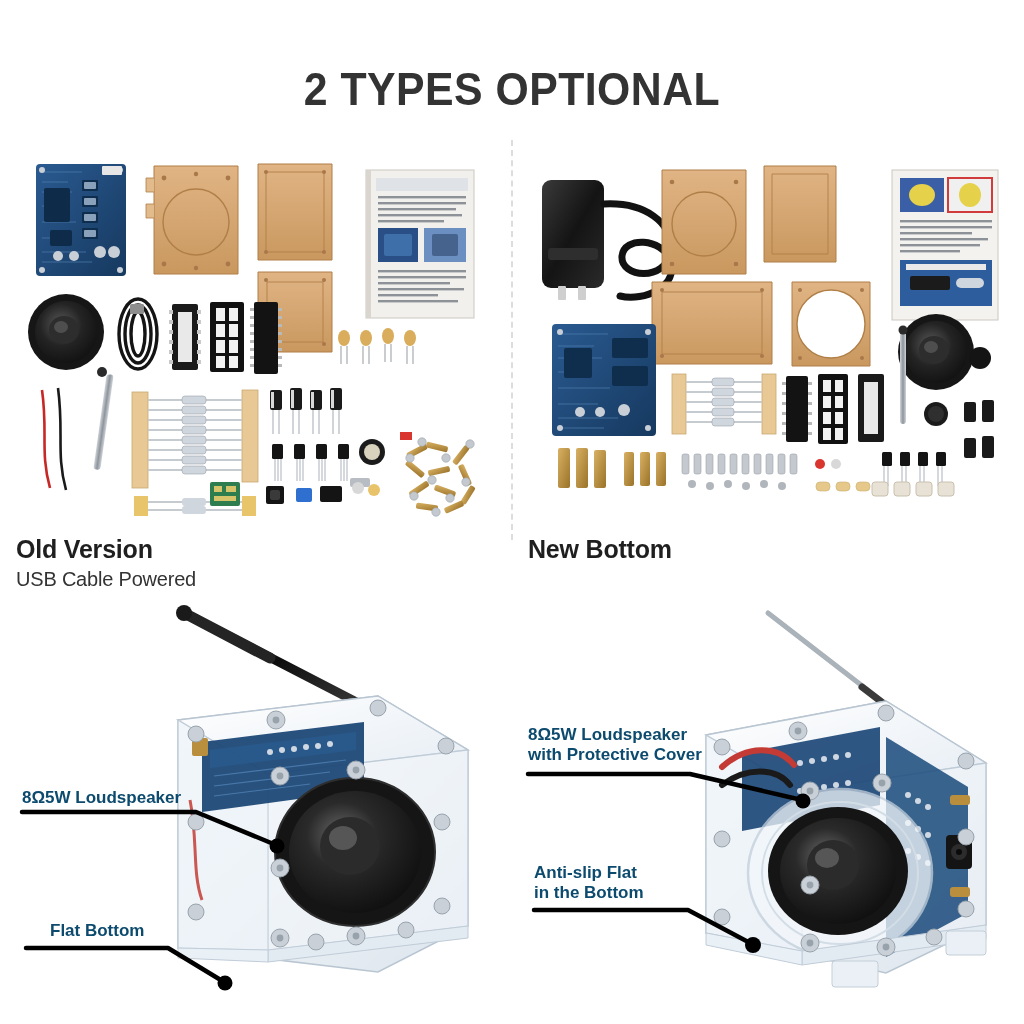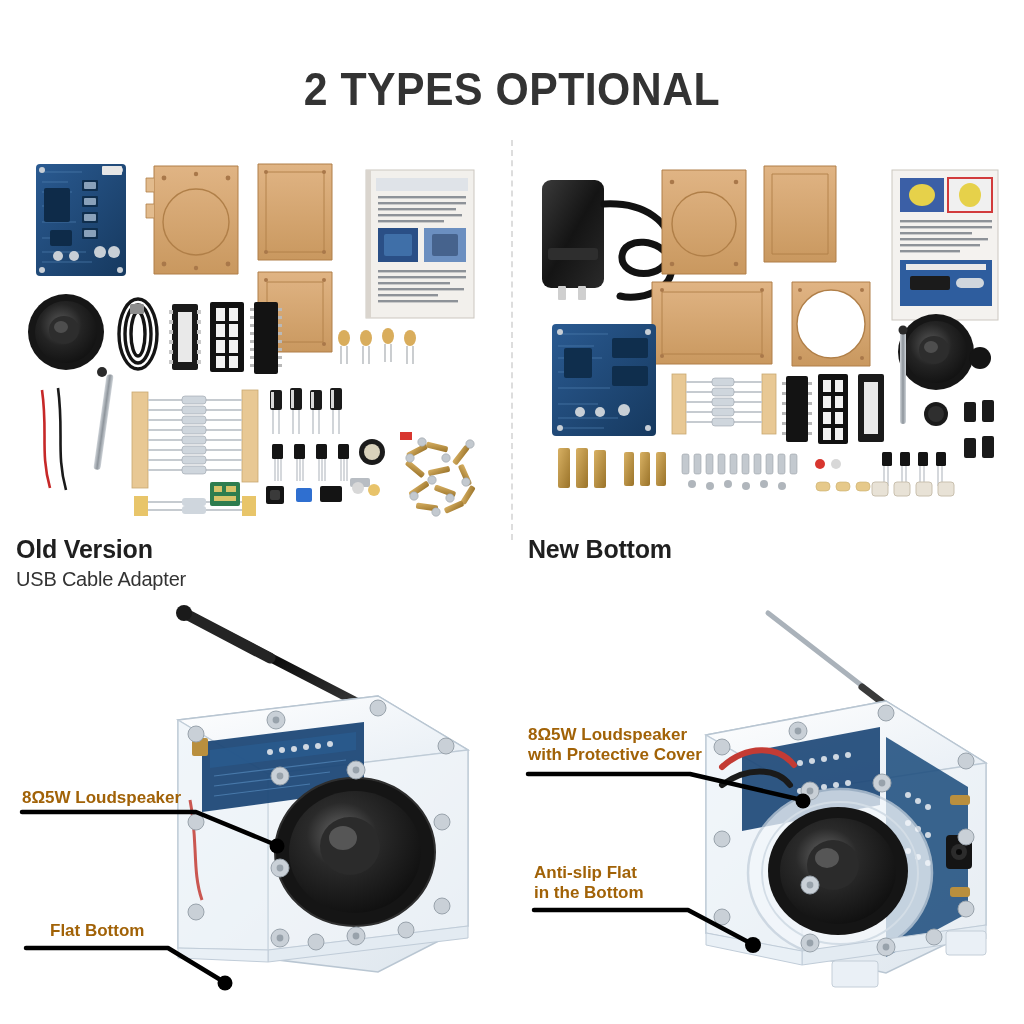--- a/index.html
+++ b/index.html
@@ -41,21 +41,21 @@
   .caption .v-sub{
     font-size:20px;font-weight:normal;color:#333333;
     line-height:30px;letter-spacing:-0.2px;
   }
   #cap-old{left:0px;top:534px;width:512px;}
   #cap-new{left:512px;top:534px;width:512px;}
 
   
   .callout{position:absolute;}
   .callout .co-text{
-    font-size:17px;font-weight:bold;color:#a16207;
+    font-size:17px;font-weight:bold;color:#0c4a6e;
     line-height:20px;white-space:nowrap;
   }
 
   #co-speaker-old{left:22px;top:788px;}
   #co-flat{left:50px;top:921px;}
   #co-speaker-new{left:528px;top:725px;}
   #co-feet{left:534px;top:863px;}
 
   
   #leaders{position:absolute;left:0;top:0;width:1024px;height:1024px;pointer-events:none;}
@@ -639,21 +639,21 @@
           <rect x="292" y="330" width="14" height="9" rx="4"></rect>
             <rect x="312" y="330" width="14" height="9" rx="4"></rect>
           <rect x="332" y="330" width="14" height="9" rx="4"></rect>
         </g>
       </g>
     </svg>
   </div>
 
   <div class="caption" id="cap-old">
     <div class="v-name">Old Version</div>
-    <div class="v-sub">USB Cable Adapter</div>
+    <div class="v-sub">USB Cable Powered</div>
   </div>
   <div class="caption" id="cap-new">
     <div class="v-name">New Bottom</div>
   </div>
 
   <div class="panel" id="radio-old">
     <svg viewBox="0 0 340 400" width="340" height="400">
       <defs>
         <linearGradient id="acr1" x1="0" y1="0" x2="1" y2="1">
           <stop offset="0" stop-color="#fbfdff" stop-opacity="0.95"></stop>

